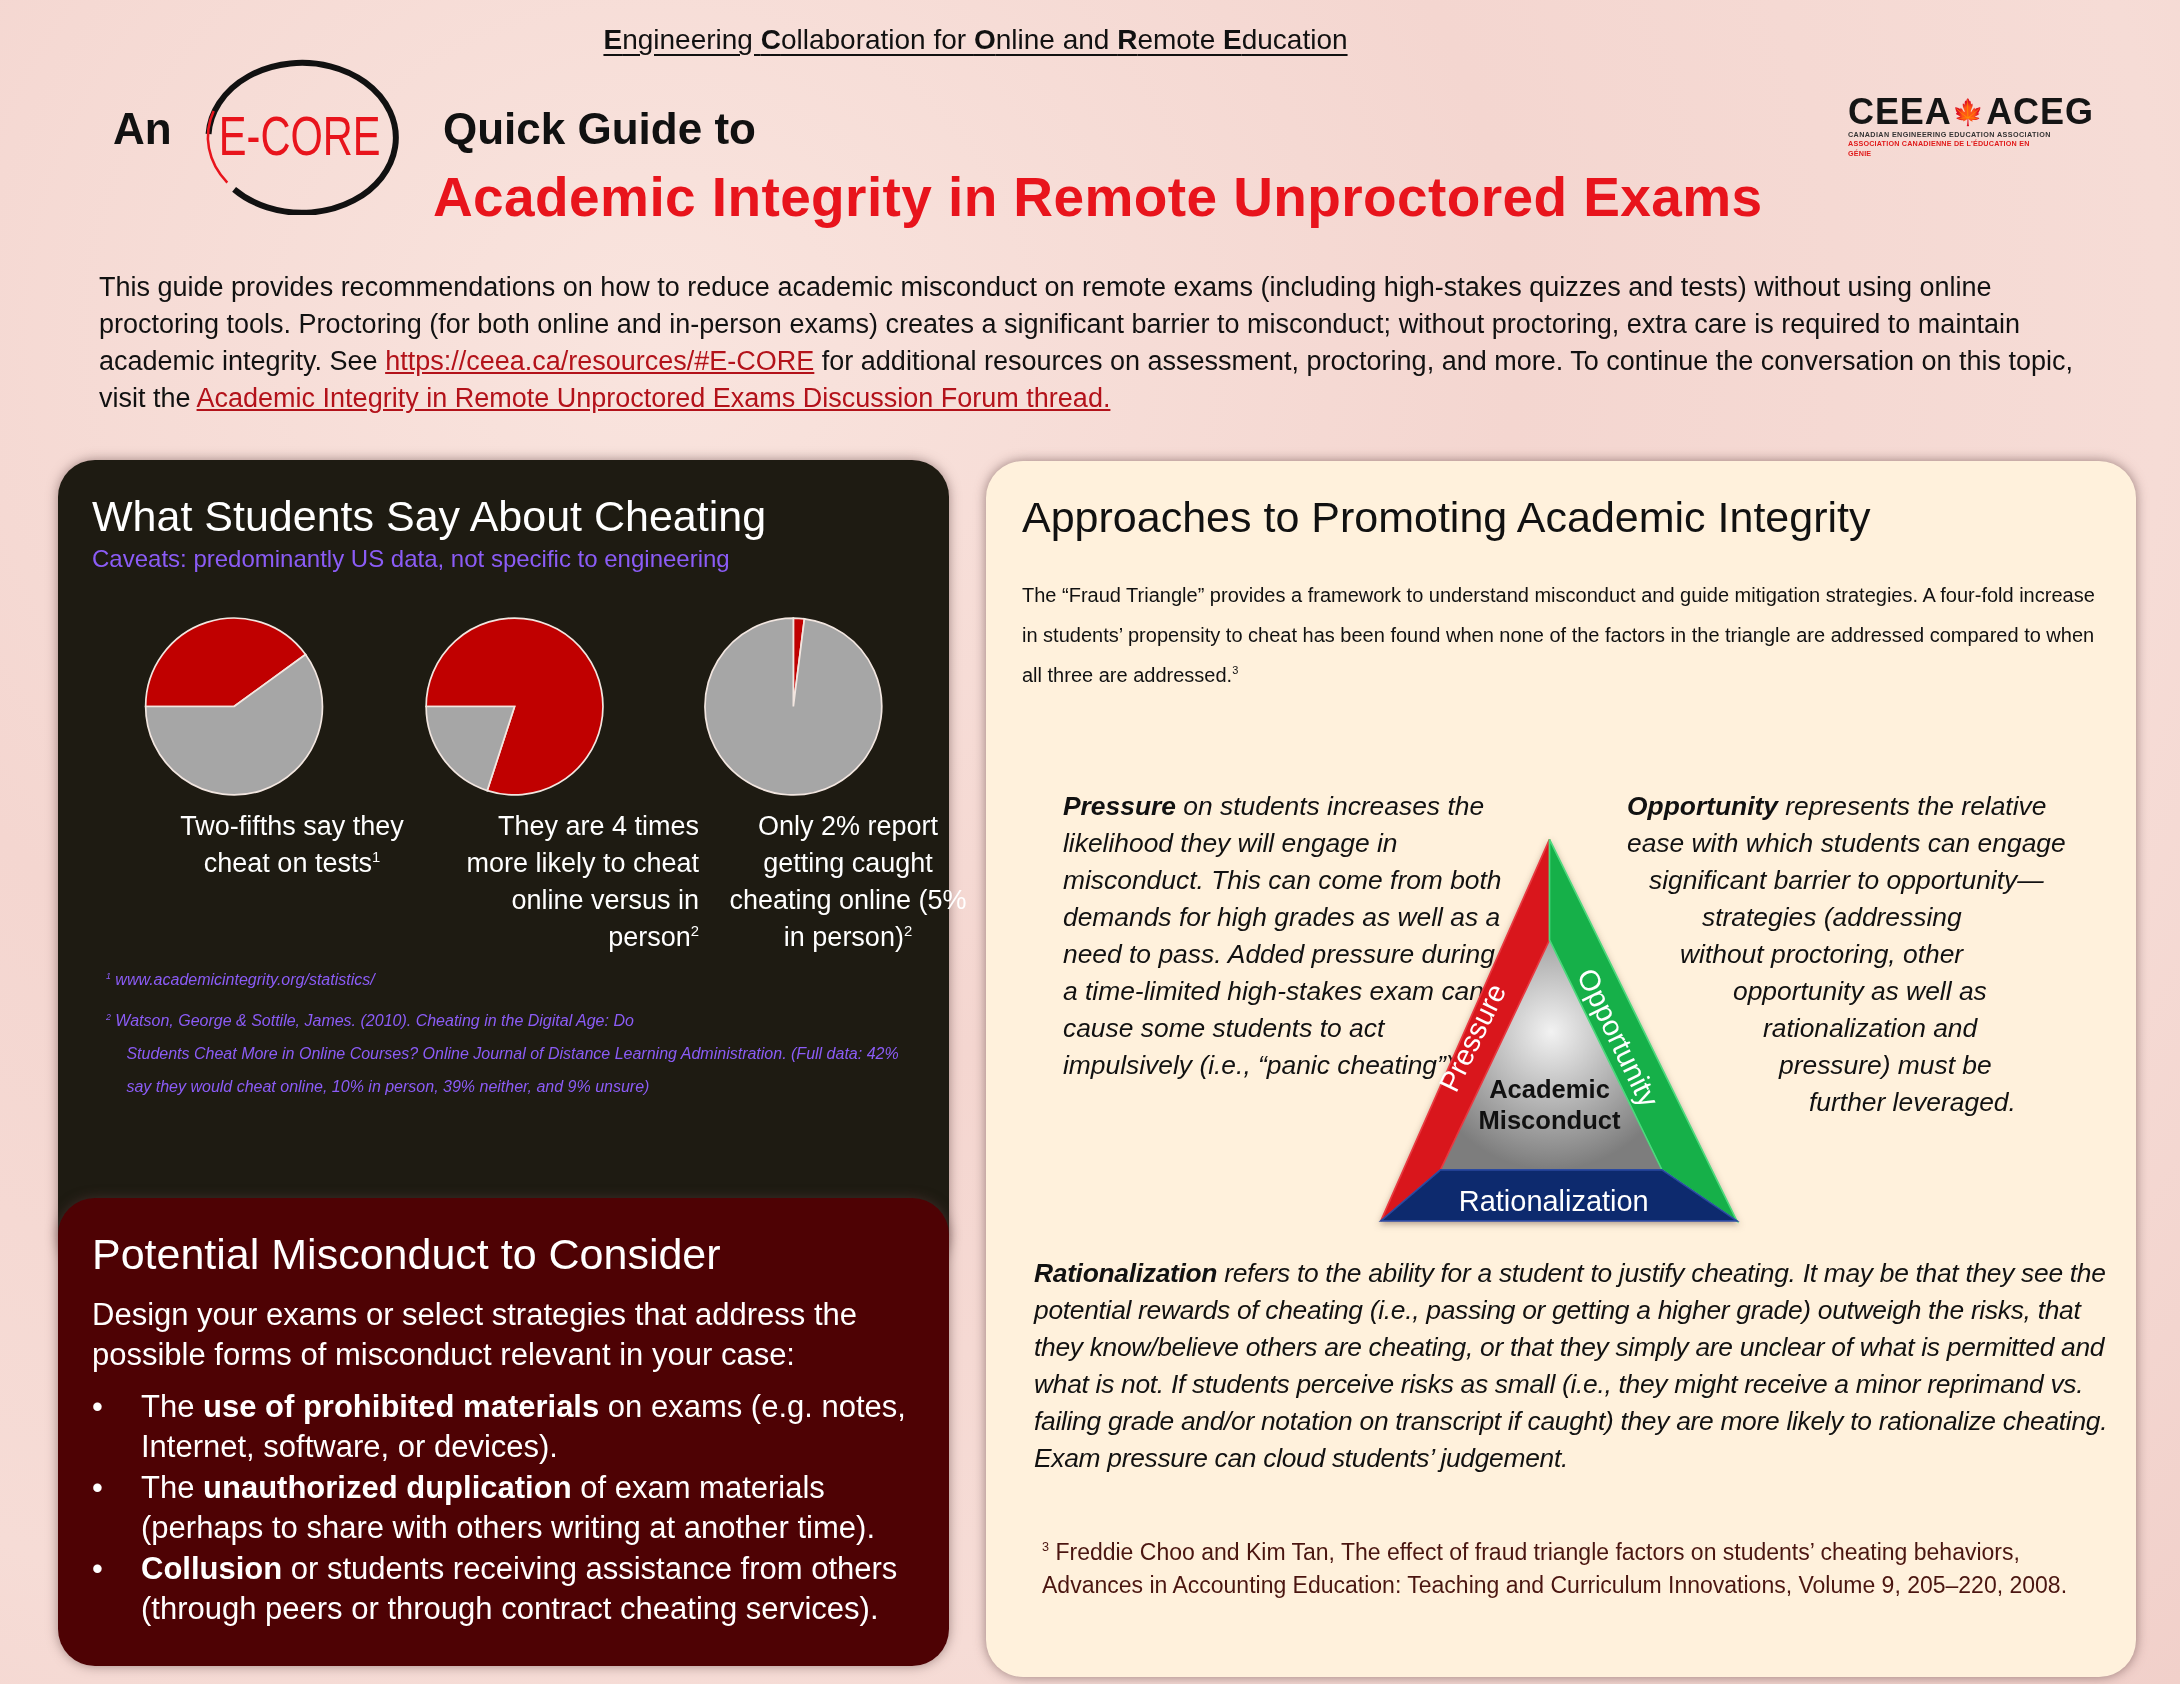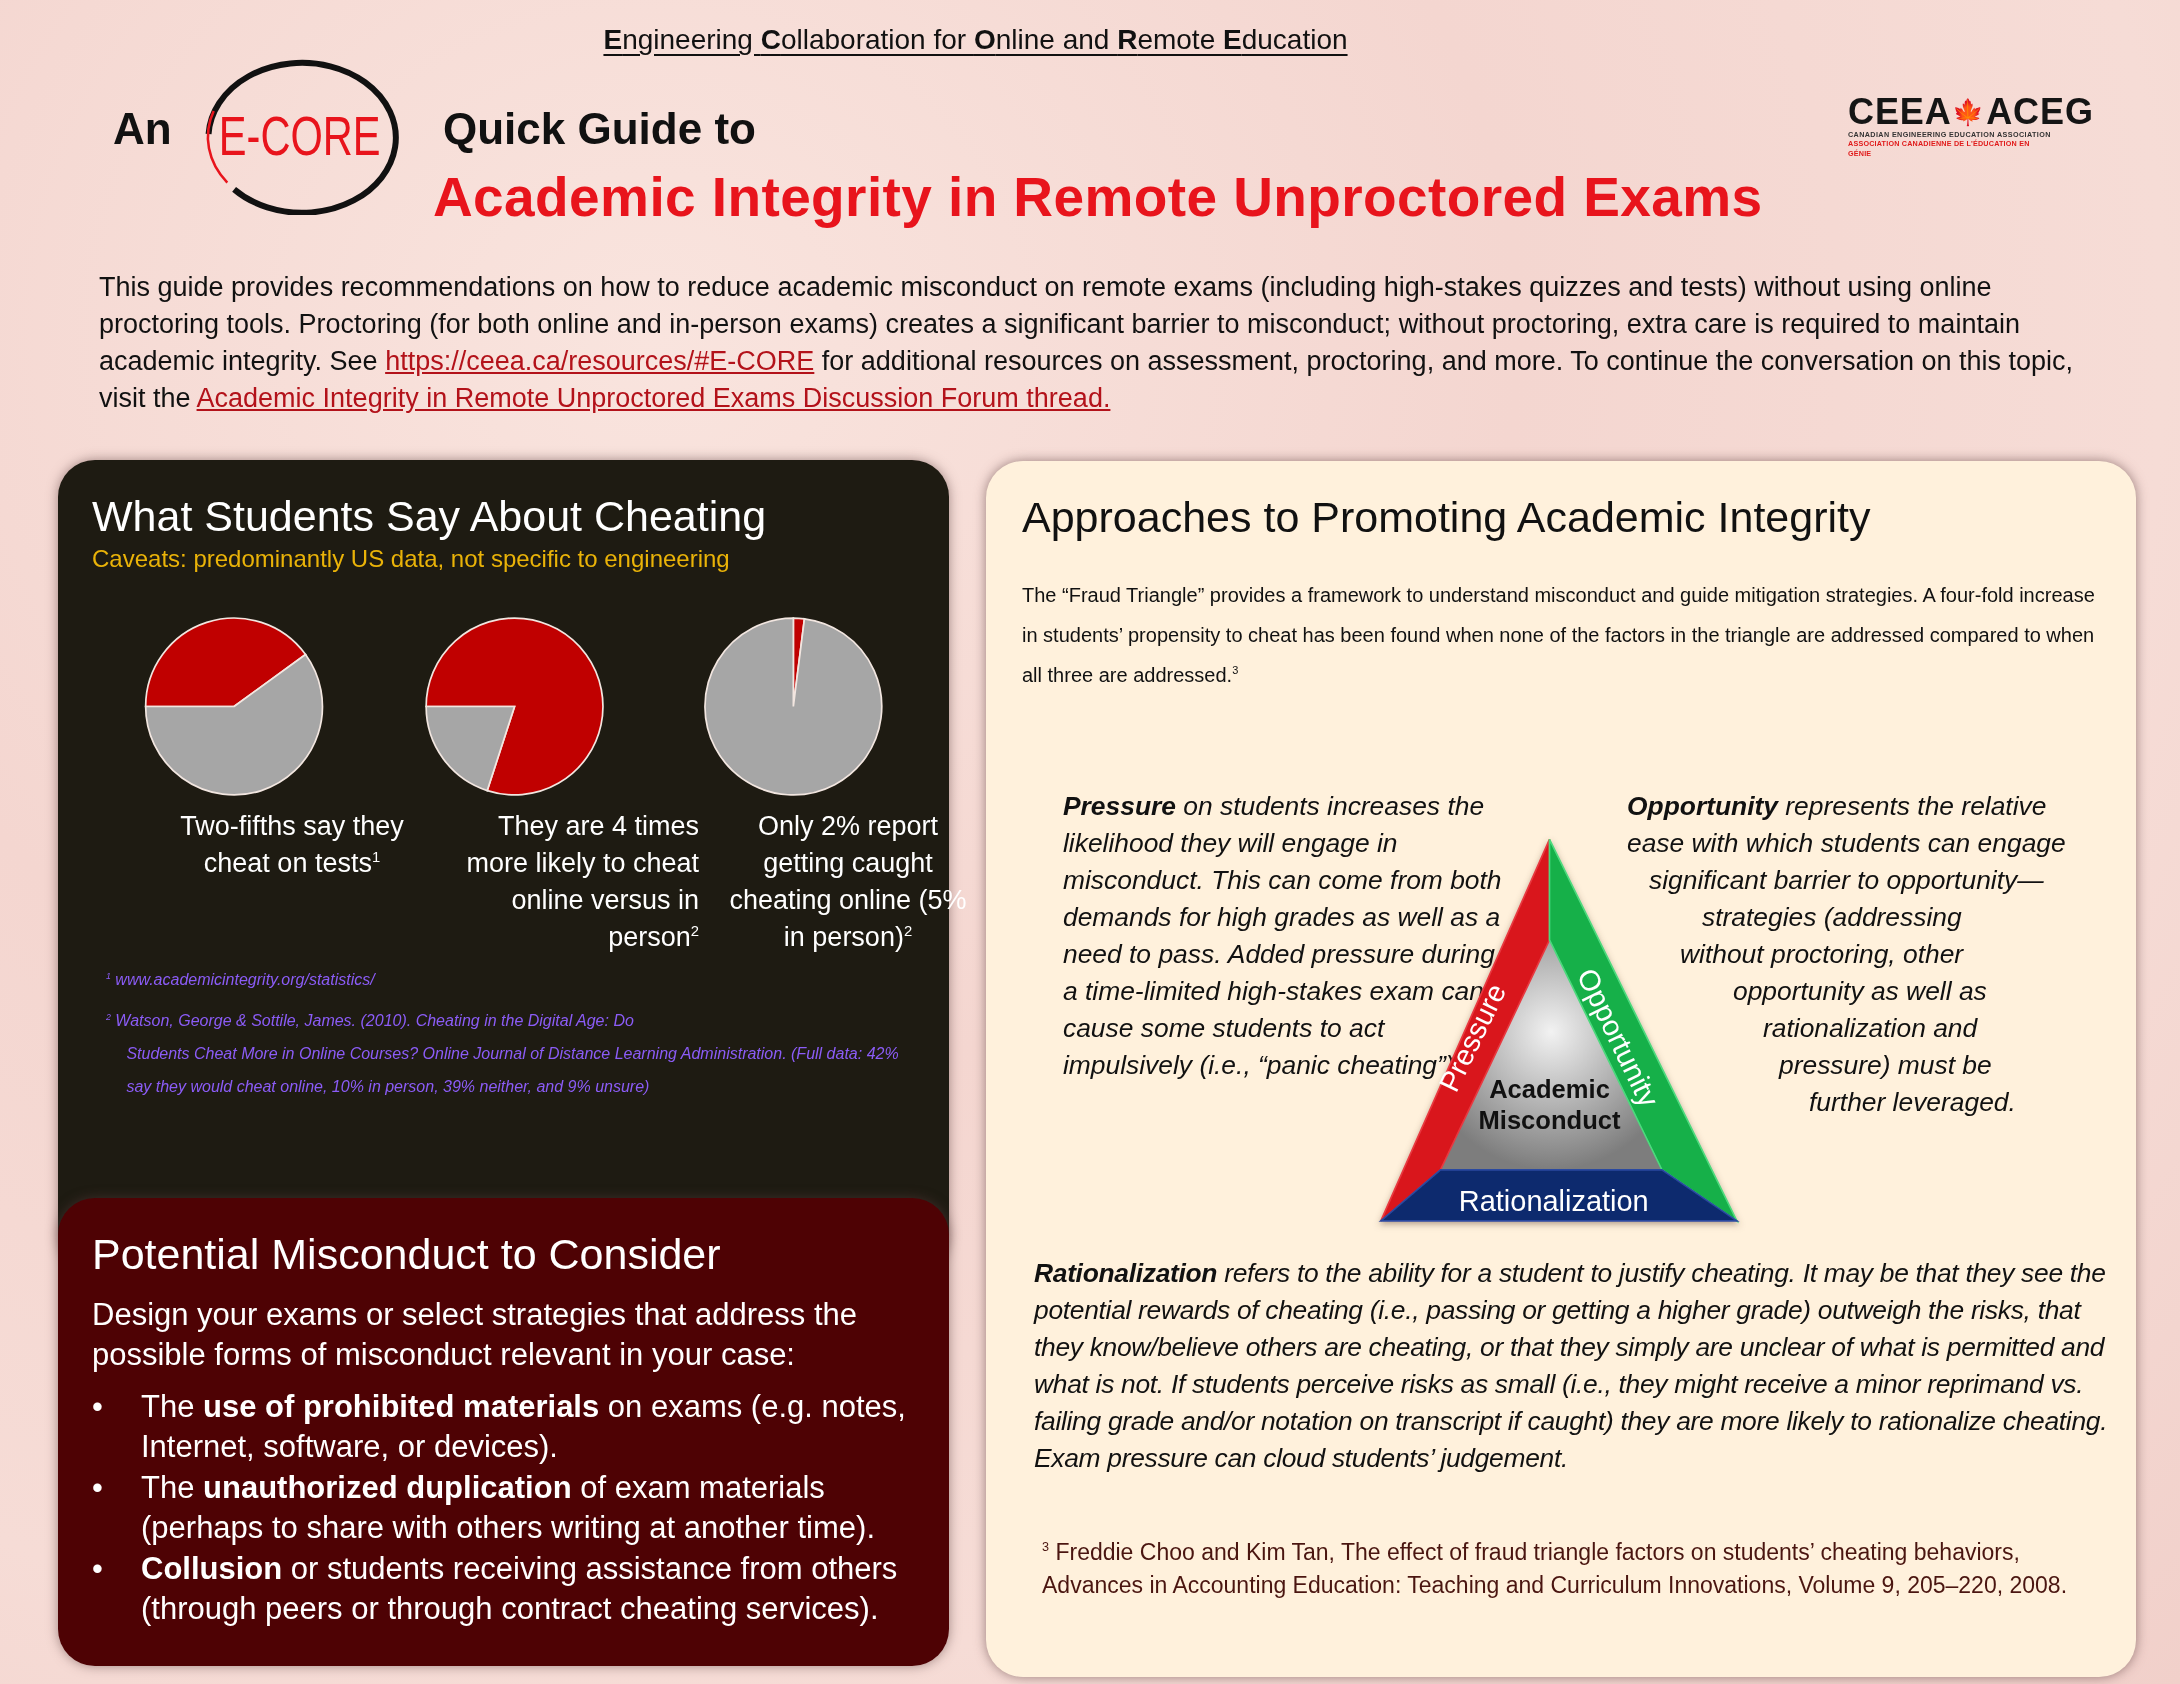--- a/index.html
+++ b/index.html
@@ -33,21 +33,21 @@
   .intro a { color: #b3121a; text-decoration: underline; }
 
   
   .panel { border-radius: 37px; box-shadow: 0 0 12px rgba(90,60,60,0.55); }
   .panel-cheating { left: 58px; top: 460px; width: 891px; height: 812px; background: #1e1b12; color: #fff; }
   .panel-misconduct { left: 58px; top: 1198px; width: 891px; height: 468px; background: #4e0204; color: #fff; }
   .panel-approaches { left: 986px; top: 461px; width: 1150px; height: 1216px; background: #fff1dc; color: #111; box-shadow: 0 0 12px rgba(90,60,60,0.6); }
 
   .panel-title { font-size: 43px; line-height: 51px; position: absolute; }
   .panel-cheating .panel-title { left: 34px; top: 31px; }
-  .caveat { position: absolute; left: 34px; top: 85px; font-size: 24px; color: #eab308; }
+  .caveat { position: absolute; left: 34px; top: 85px; font-size: 24px; color: #8b5cf6; }
 
   .pies { position: absolute; left: 0; top: 153px; width: 891px; height: 204px; }
   .pie-caption {
     position: absolute; top: 348px; width: 256px; text-align: center;
     font-size: 27px; line-height: 37px; color: #fff;
   }
   sup { font-size: 0.55em; vertical-align: super; line-height: 0; }
   .footnotes { position: absolute; left: 48px; top: 503px; width: 818px; font-size: 16px; line-height: 33px; color: #8b5cf6; font-style: italic; }
   .fn2 { margin-top: 7.7px; padding-left: 15.3px; text-indent: -15.3px; }
   .fn2 .cont { display:block; text-indent: 0; padding-left: 5.1px; }

